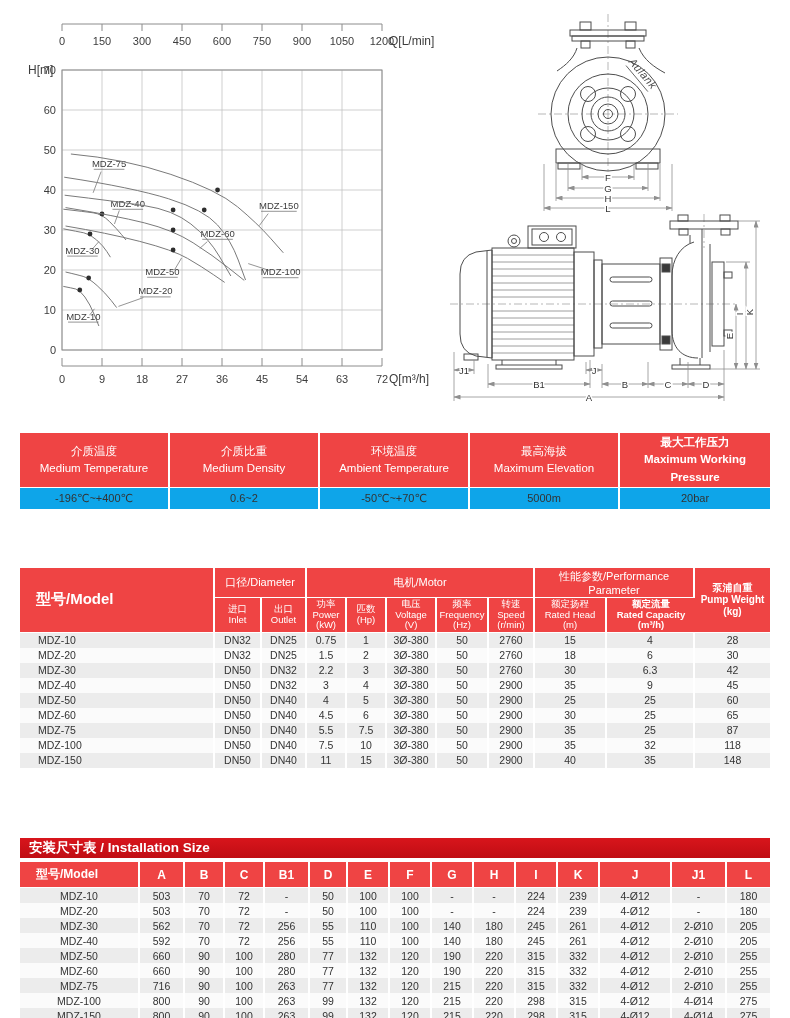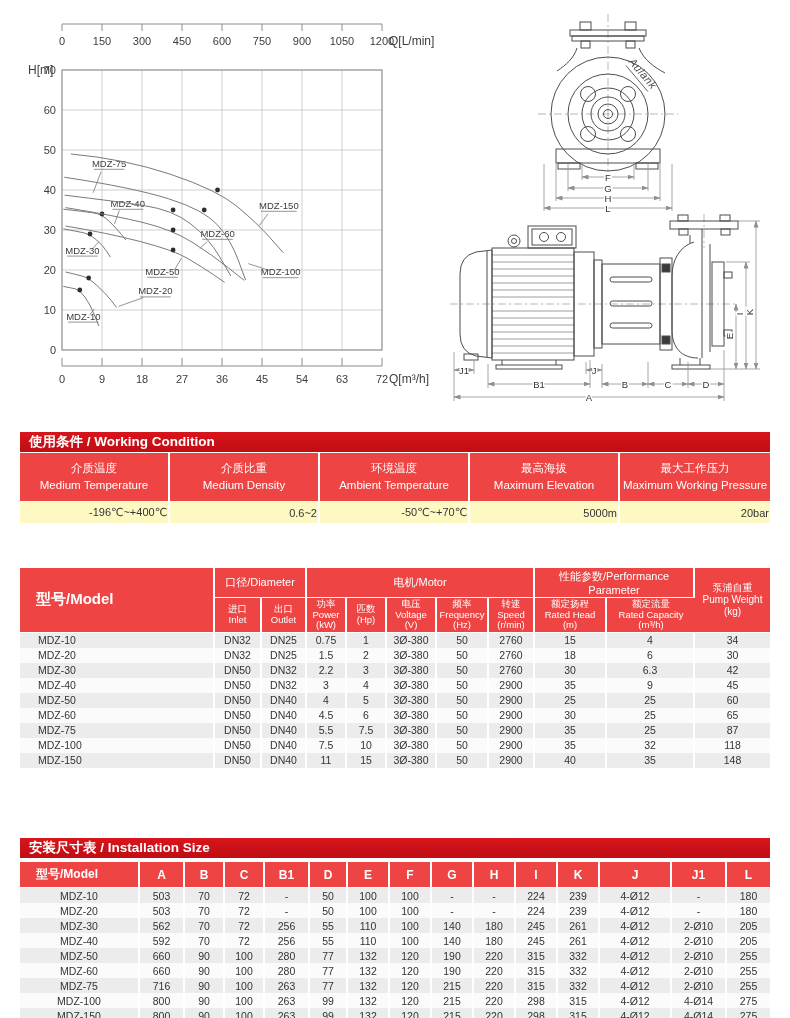--- a/index.html
+++ b/index.html
@@ -21,27 +21,27 @@
   .dimt{font-size:9.5px;fill:#333;text-anchor:middle;paint-order:stroke;stroke:#fff;stroke-width:3px;}
   .brand{font-size:11px;fill:#4d4d4d;font-style:italic;letter-spacing:.5px;text-anchor:middle;}
   .bru{stroke:#4d4d4d;stroke-width:.8;}
   
   .section{position:absolute;left:20px;width:750px;}
   .red-bar{height:20px;line-height:20px;background:linear-gradient(180deg,#d8151c,#c00d13);
            color:#fff;font-size:13.5px;font-weight:bold;padding-left:9px;box-sizing:border-box;}
   table{border-collapse:separate;border-spacing:0;table-layout:fixed;width:750px;}
   th{background:#ef4444;color:#fff;font-weight:normal;text-align:center;
      border-right:2px solid #fff;border-bottom:1px solid #fff;white-space:pre-line;}
-  th:last-child{border-right:none;}
+  th:last-child{border-right:none;font-weight:bold;}
   td{text-align:center;border-right:2px solid #fff;}
   td:last-child{border-right:none;}
   
   .wc-table{margin-top:1px;}
   .wc-table th{height:46px;font-size:11.5px;line-height:1.5;}
-  .wc-table td{height:19px;font-size:11px;background:#fef9c3;color:#333;text-align:right;}
+  .wc-table td{height:19px;font-size:11px;background:#0ea5e9;color:#333;}
   
   .tp-table th.group{height:14px;font-size:11px;}
   .tp-table th.sub{height:31px;font-size:9.5px;line-height:1.12;vertical-align:middle;}
   .tp-table th.model-h{font-size:15px;font-weight:bold;text-align:left;padding-left:16px;}
   .tp-table th.weight-h{font-size:10px;line-height:1.2;}
   .tp-table td{height:13px;font-size:10.5px;color:#333;}
   .tp-table td.model{text-align:left;padding-left:18px;}
   tr.alt td{background:#ececec;}
   tr.base td{background:#fbfbfb;}
   .note{margin-top:7px;}
@@ -312,23 +312,20 @@
           <text class="dimt" x="149" y="186.5">A</text>
           <text class="dimt" transform="rotate(-90 293 122)" x="293" y="122">E</text>
           <text class="dimt" transform="rotate(-90 303 100)" x="303" y="100">I</text>
           <text class="dimt" transform="rotate(-90 313 98)" x="313" y="98">K</text>
         </g>
       </svg>
     </div>
   </div>
 
   <div class="section" style="top:432px;">
-    <div class="red-bar">
-      <span>使用条件 / Working Condition</span>
-    </div>
     <table class="wc-table">
       <thead>
           <tr id="wc-head">
             <th>介质温度
 Medium Temperature</th>
             <th>介质比重
 Medium Density</th>
             <th>环境温度
 Ambient Temperature</th>
             <th>最高海拔
@@ -406,21 +403,21 @@
             <td class="model">MDZ-10</td>
             <td>DN32</td>
             <td>DN25</td>
             <td>0.75</td>
             <td>1</td>
             <td>3Ø-380</td>
             <td>50</td>
             <td>2760</td>
             <td>15</td>
             <td>4</td>
-            <td>34</td>
+            <td>28</td>
           </tr>
           <tr class="base">
             <td class="model">MDZ-20</td>
             <td>DN32</td>
             <td>DN25</td>
             <td>1.5</td>
             <td>2</td>
             <td>3Ø-380</td>
             <td>50</td>
             <td>2760</td>

